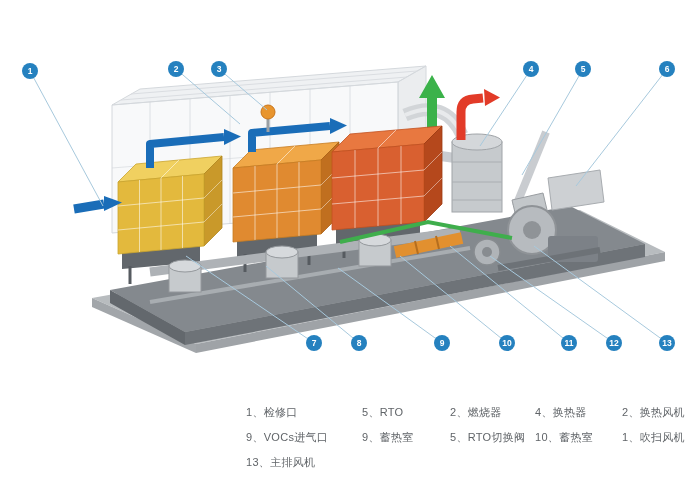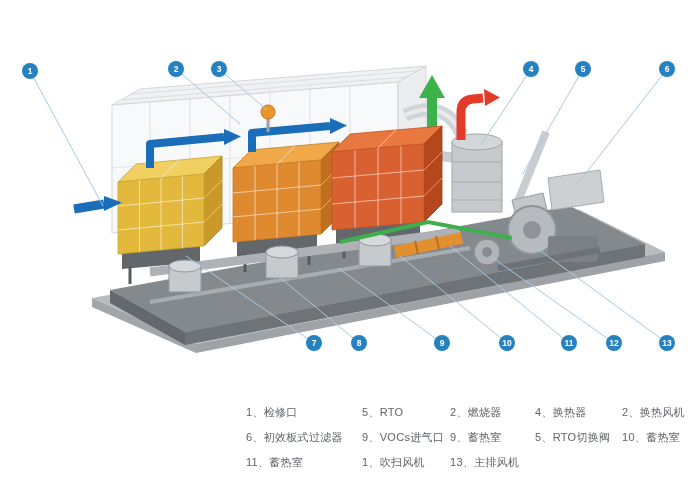--- a/index.html
+++ b/index.html
@@ -250,23 +250,21 @@
       </g>
     </g>
   </svg>
 
   <div class="legend">
     <span class="legend-item">1、检修口</span>
     <span class="legend-item">5、RTO</span>
     <span class="legend-item">2、燃烧器</span>
     <span class="legend-item">4、换热器</span>
     <span class="legend-item">2、换热风机</span>
-    <span class="legend-item">6、初效板式过滤器</span>
     <span class="legend-item">9、VOCs进气口</span>
     <span class="legend-item">9、蓄热室</span>
     <span class="legend-item">5、RTO切换阀</span>
     <span class="legend-item">10、蓄热室</span>
-    <span class="legend-item">11、蓄热室</span>
     <span class="legend-item">1、吹扫风机</span>
     <span class="legend-item">13、主排风机</span>
   </div>
 
 </div>
 
 </body></html>

